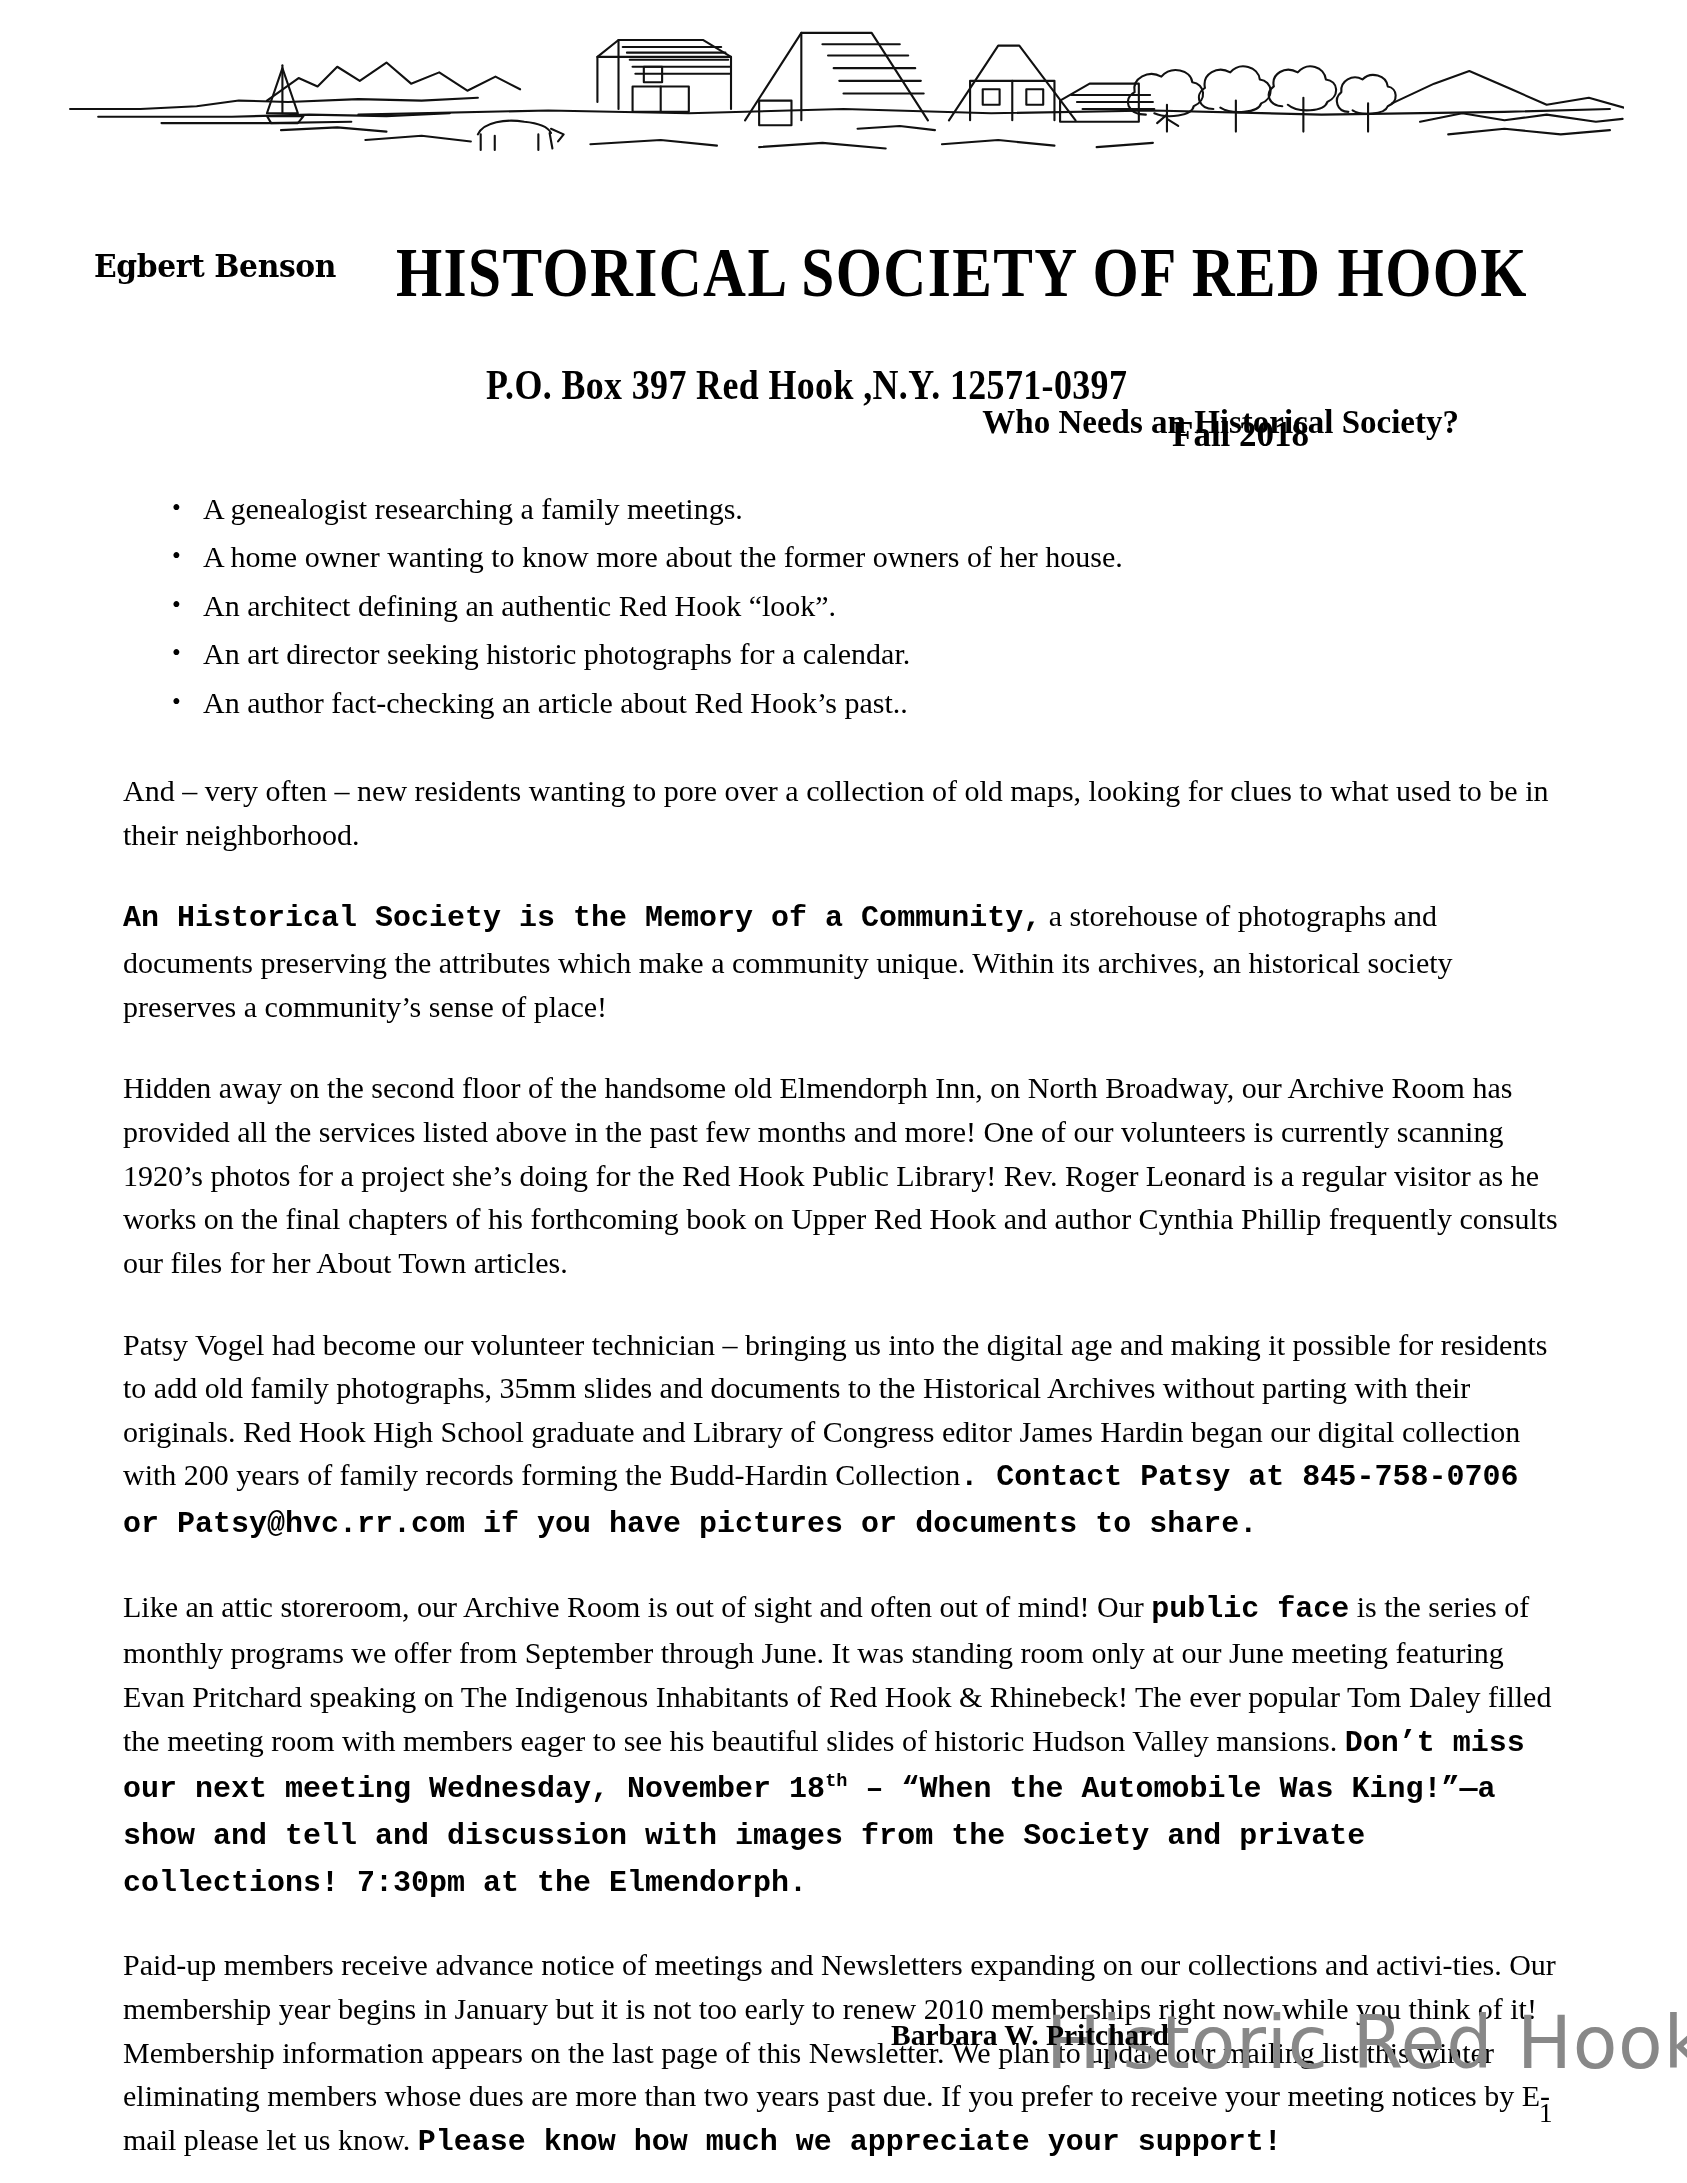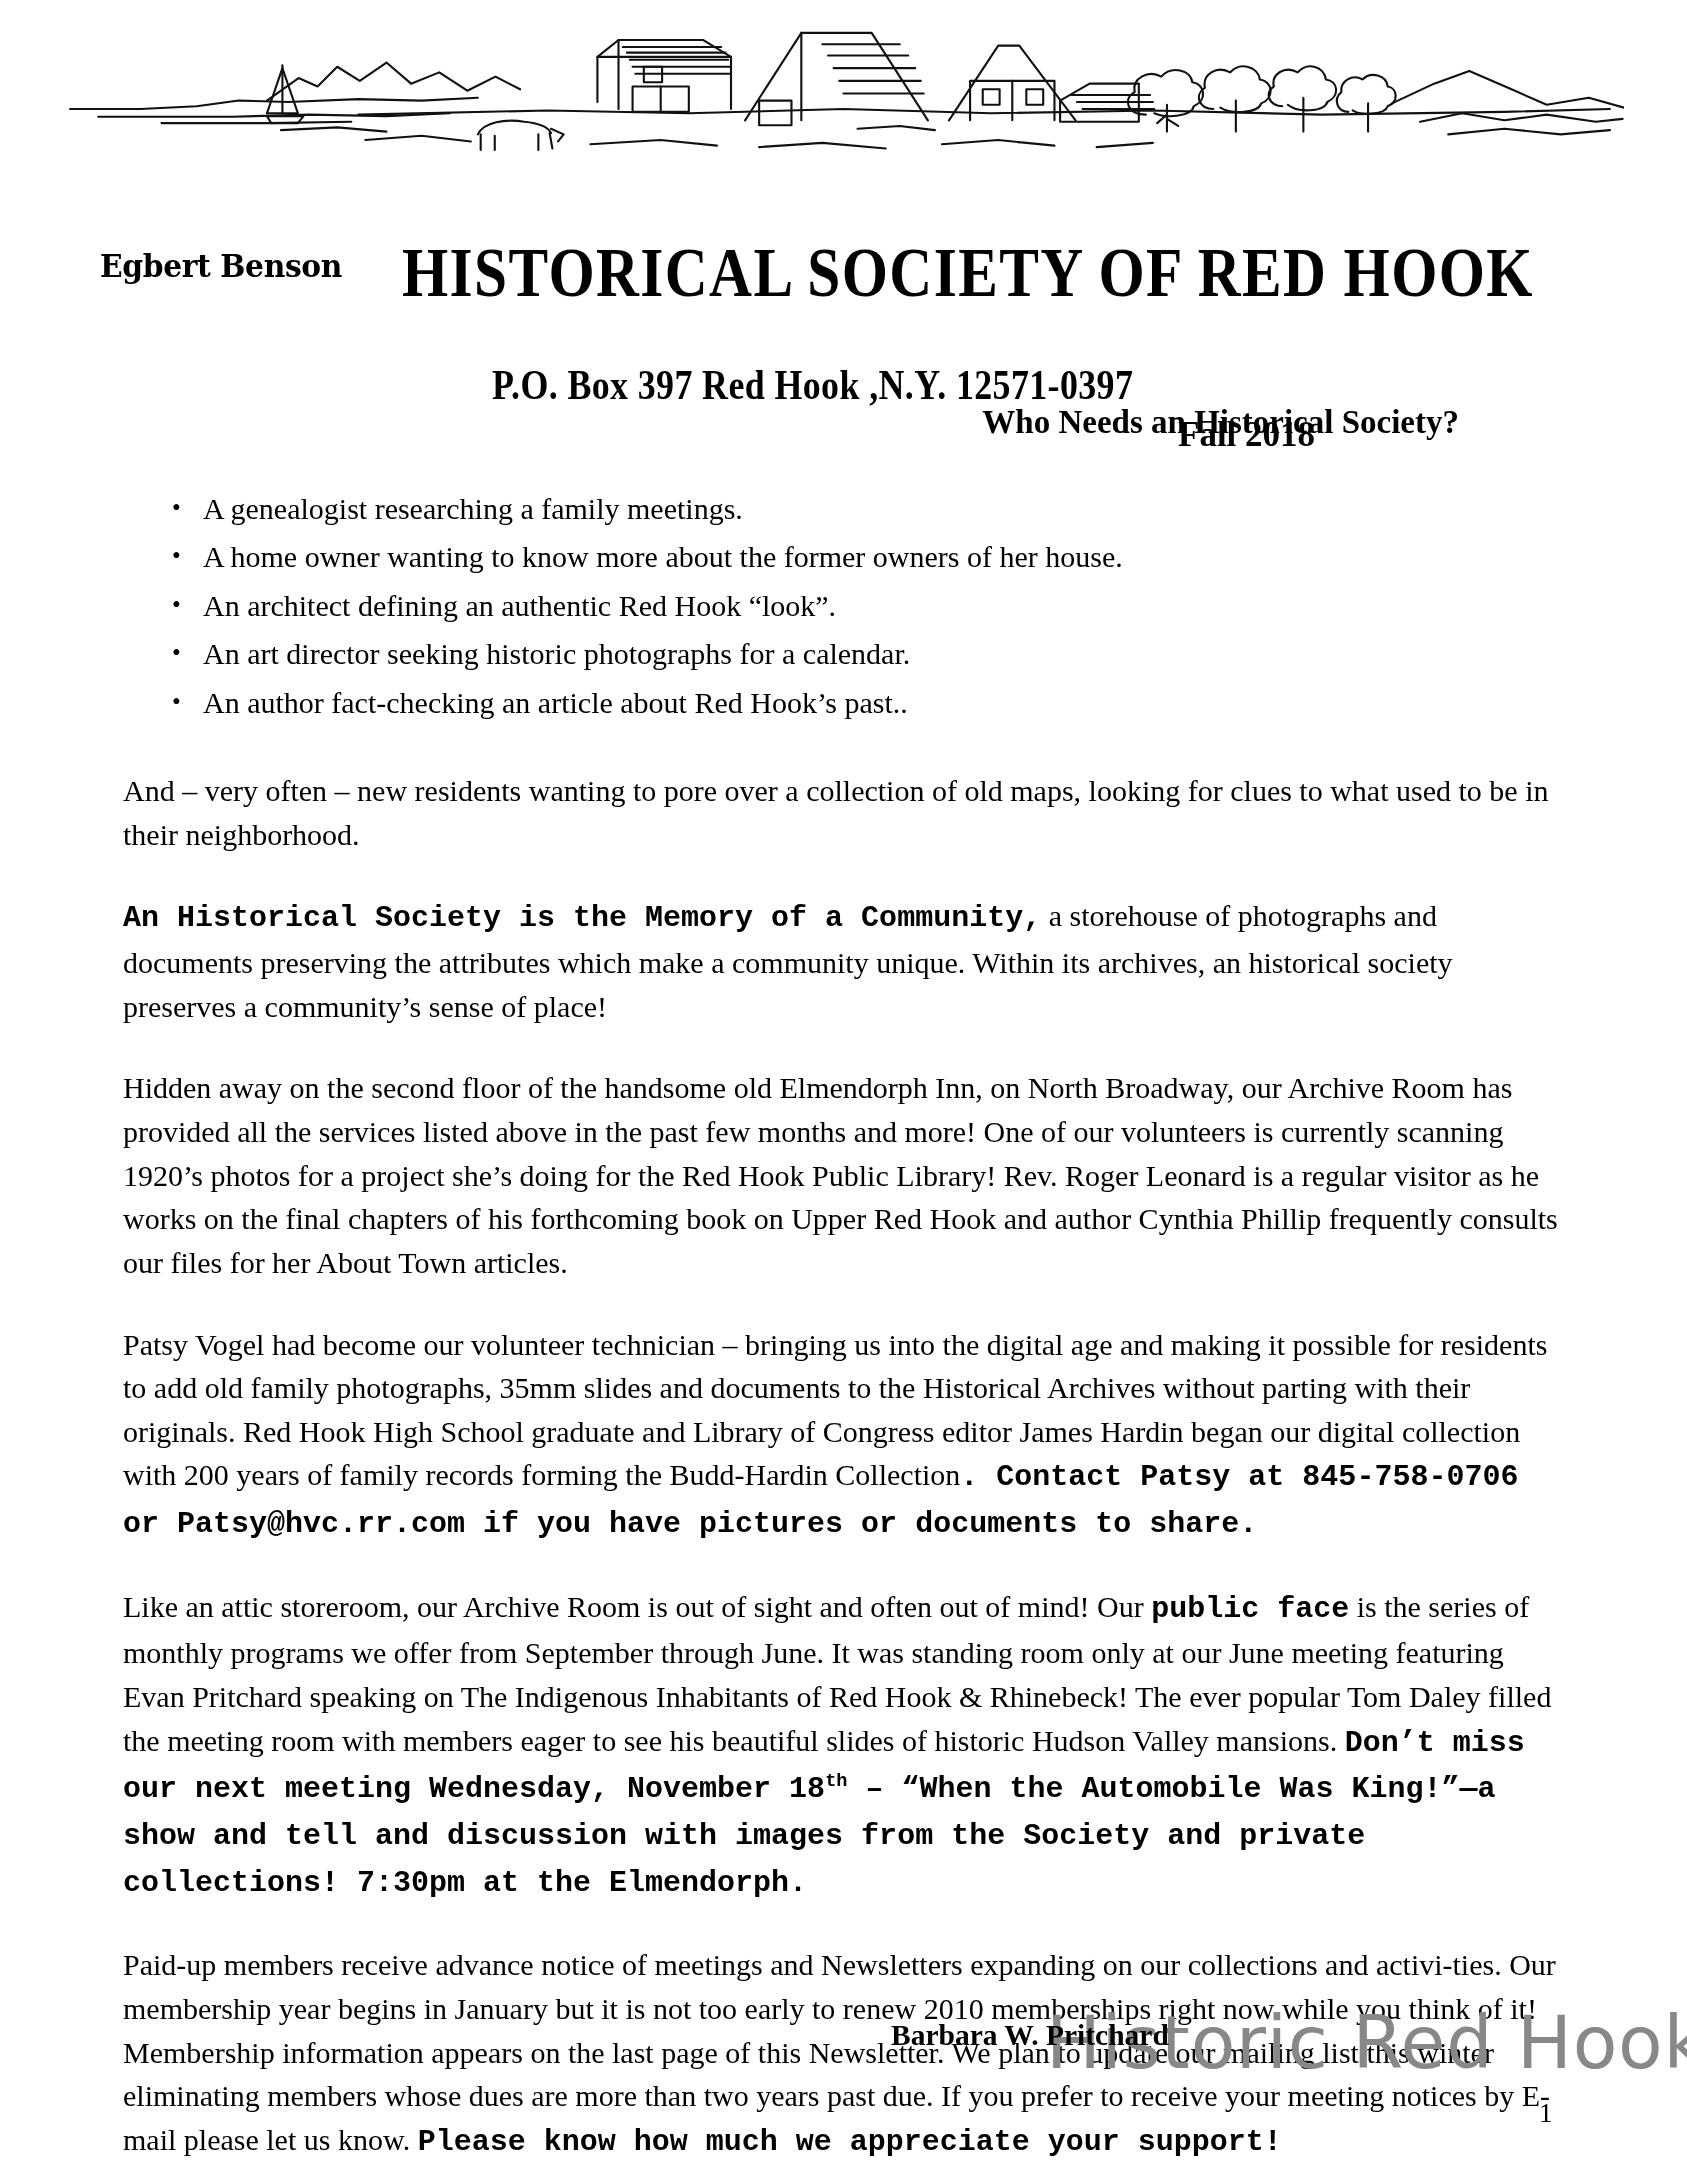--- a/index.html
+++ b/index.html
@@ -31,23 +31,24 @@
     left: 56px;
     top: 15.5px;
     width: 1568px;
     height: 148px;
   }
   .masthead-art svg { display: block; width: 100%; height: 100%; }
 
   
   .masthead-text {
     position: absolute;
-    left: 17px;
+    left: 0;
     top: 232px;
     width: 1351px;
+    padding-left: 11px;
   }
   .mh-row1 {
     position: relative;
     height: 67px;
   }
   .mh-egbert {
     position: absolute;
     left: 83px;
     top: 15.5px;
     font-family: "DejaVu Serif", serif;

